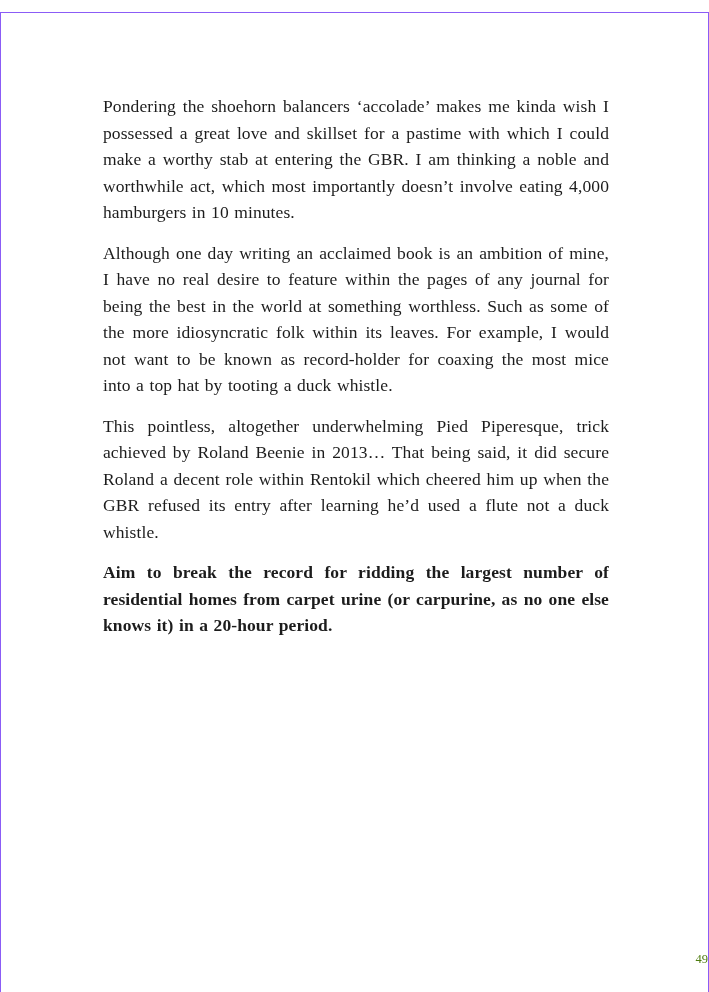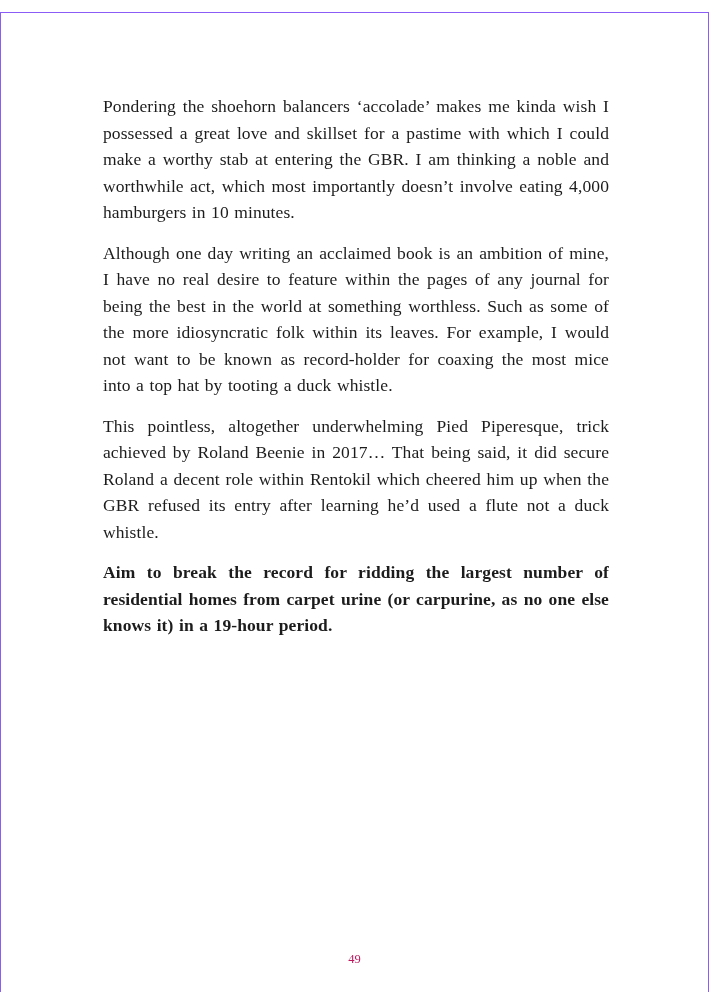--- a/index.html
+++ b/index.html
@@ -35,30 +35,30 @@
       word-spacing: 1px;
     }
     .content p.bold {
       font-weight: bold;
     }
     .page-number {
       position: absolute;
       left: 0;
       bottom: 36px;
       width: 100%;
-      text-align: center;
+      text-align: right;
       font-size: 12.5px;
-      color: #be185d;
+      color: #4d7c0f;
       font-family: "Liberation Serif", serif;
     }
   </style>
 </head>
 <body>
 
 <div class="page">
   <div class="content">
     <p>Pondering the shoehorn balancers ‘accolade’ makes me kinda wish I possessed a great love and skillset for a pastime with which I could make a worthy stab at entering the GBR. I am thinking a noble and worthwhile act, which most importantly doesn’t involve eating 4,000 hamburgers in 10 minutes.</p>
     <p>Although one day writing an acclaimed book is an ambition of mine, I have no real desire to feature within the pages of any journal for being the best in the world at something worthless. Such as some of the more idiosyncratic folk within its leaves. For example, I would not want to be known as record-holder for coaxing the most mice into a top hat by tooting a duck whistle.</p>
-    <p>This pointless, altogether underwhelming Pied Piperesque, trick achieved by Roland Beenie in 2017… That being said, it did secure Roland a decent role within Rentokil which cheered him up when the GBR refused its entry after learning he’d used a flute not a duck whistle.</p>
-    <p class="bold">Aim to break the record for ridding the largest number of residential homes from carpet urine (or carpurine, as no one else knows it) in a 19-hour period.</p>
+    <p>This pointless, altogether underwhelming Pied Piperesque, trick achieved by Roland Beenie in 2013… That being said, it did secure Roland a decent role within Rentokil which cheered him up when the GBR refused its entry after learning he’d used a flute not a duck whistle.</p>
+    <p class="bold">Aim to break the record for ridding the largest number of residential homes from carpet urine (or carpurine, as no one else knows it) in a 20-hour period.</p>
   </div>
   <div class="page-number">49</div>
 </div>
 
 </body></html>

